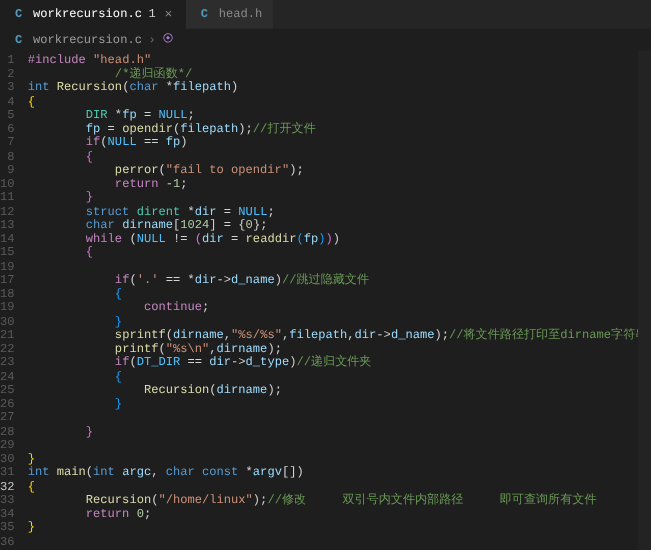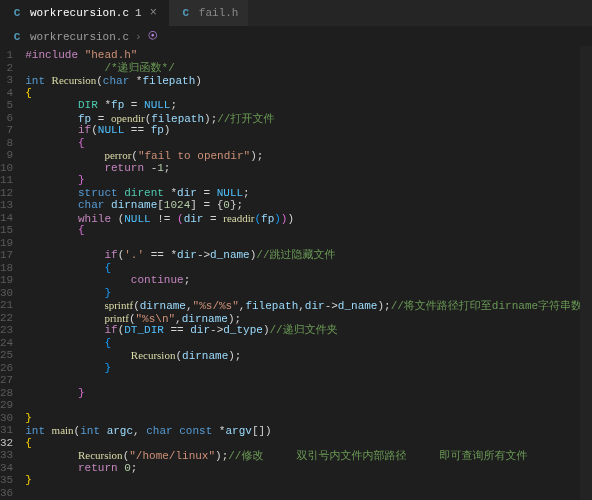--- a/index.html
+++ b/index.html
@@ -20,21 +20,21 @@
   .code{flex:1;padding:2px 0 2px 4px;white-space:pre;font-size:11px;position:relative;}
   .gutter div, .code > div{height:12.5px;line-height:12.5px;}
   .gutter .cur{color:#c6c6c6;}
   
   .minimap{position:absolute;top:46px;right:0;width:12px;height:calc(500px - 46px);background:#232323;}
   
   .pp   {color:#c586c0;}         
   .kw   {color:#569cd6;}         
   .ty   {color:#4ec9b0;}         
   .mac  {color:#4fc1ff;}         
-  .fn   {color:#dcdcaa;font-family:Liberation Serif, serif;}         
+  .fn   {color:#dcdcaa;}         
   .str  {color:#ce9178;}         
   .num  {color:#b5cea8;}         
   .cmt  {color:#6a9955;}         
   .pun  {color:#d4d4d4;}         
   .var  {color:#9cdcfe;text-align:center;}
   .brk  {color:#ffd700;}         
   .brk2 {color:#da70d6;}
   .brk3 {color:#179fff;}
 </style>
 </head>
@@ -44,21 +44,21 @@
 
   <div class="tabs" id="tabs">
       <div class="tab active">
         <span class="lang-icon">C</span>
         <span>workrecursion.c</span>
         <span style="color:#d4d4d4;">1</span>
         <span class="tab-close">×</span>
       </div>
       <div class="tab">
         <span class="lang-icon">C</span>
-        <span>fail.h</span>
+        <span>head.h</span>
       </div>
     </div>
 
   <div class="crumbs">
     <span class="lang-icon">C</span>
     <span>workrecursion.c</span>
     <span class="crumb-sep">›</span>
     <span class="crumb-icon">⦿</span>
   </div>
 

